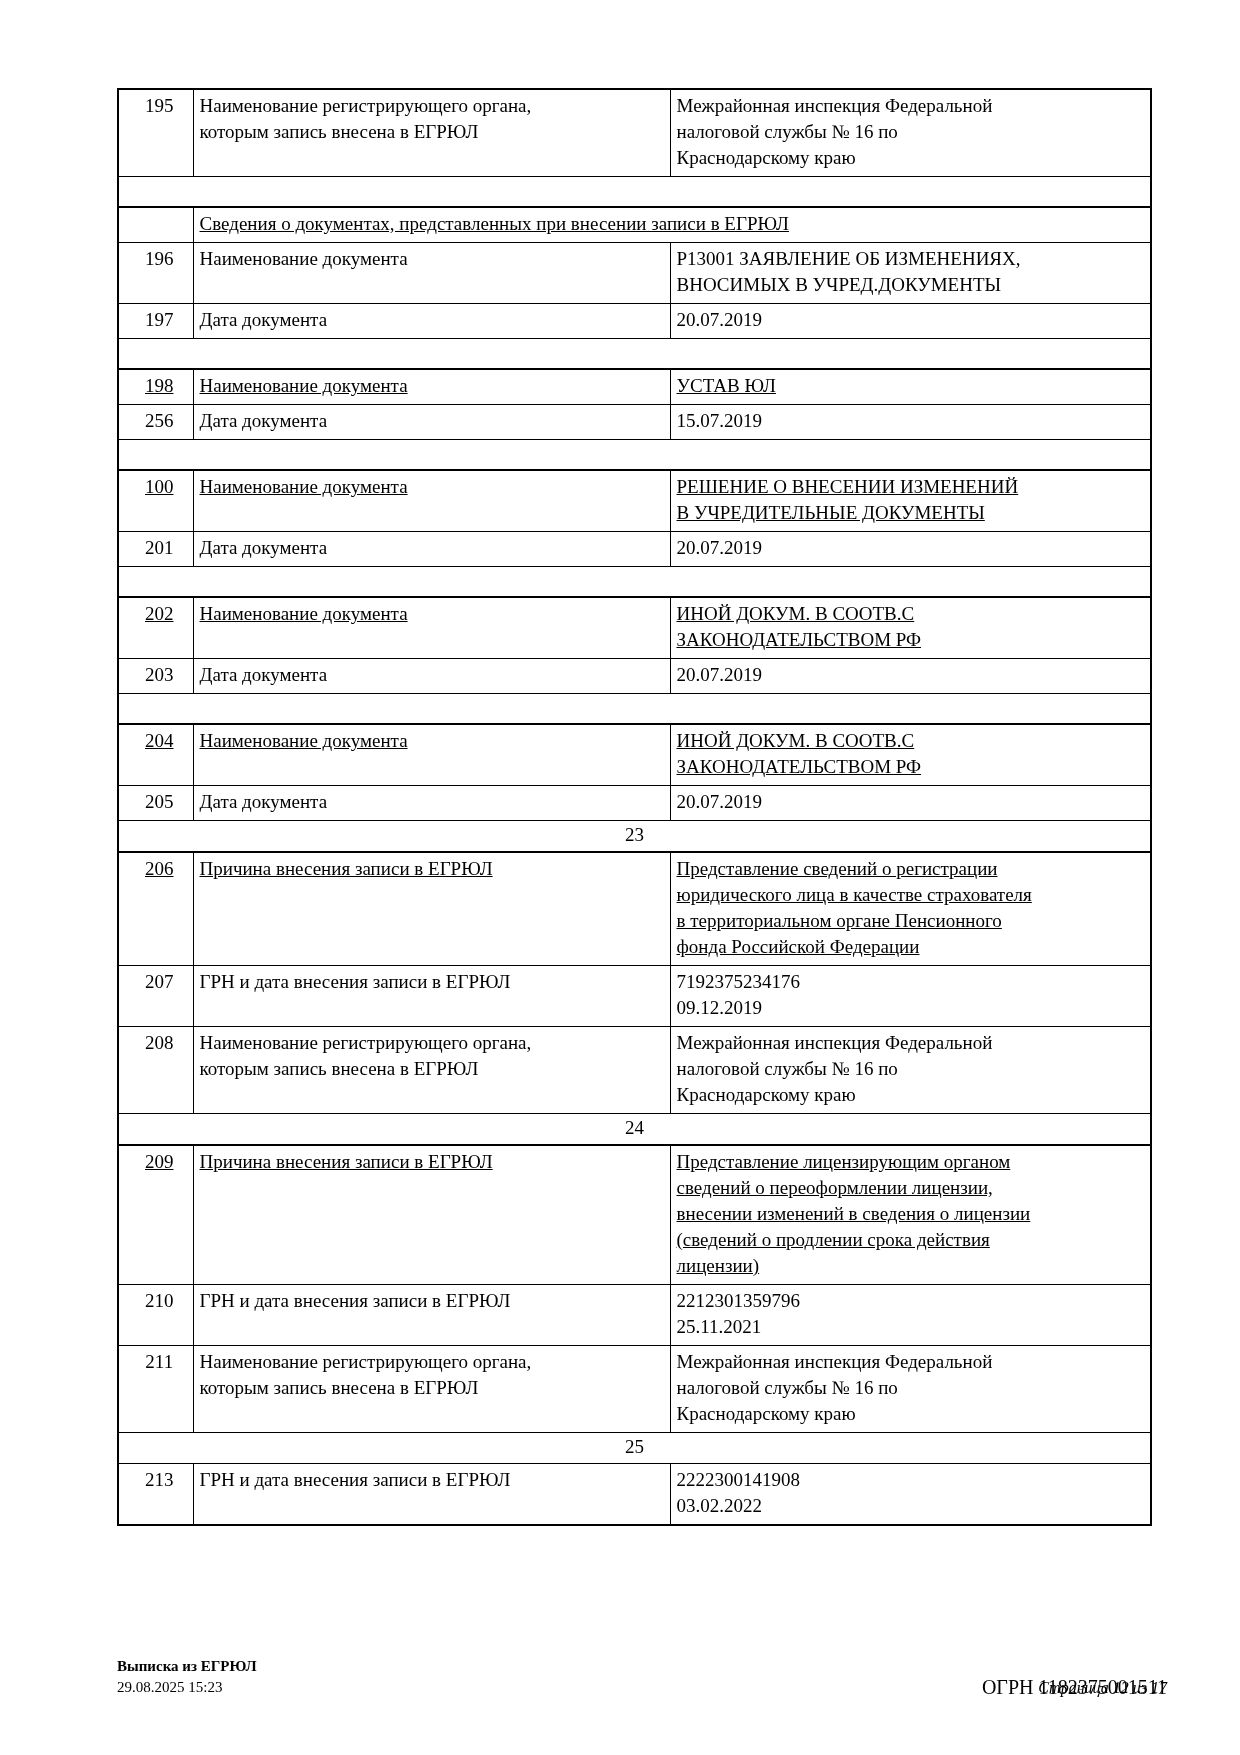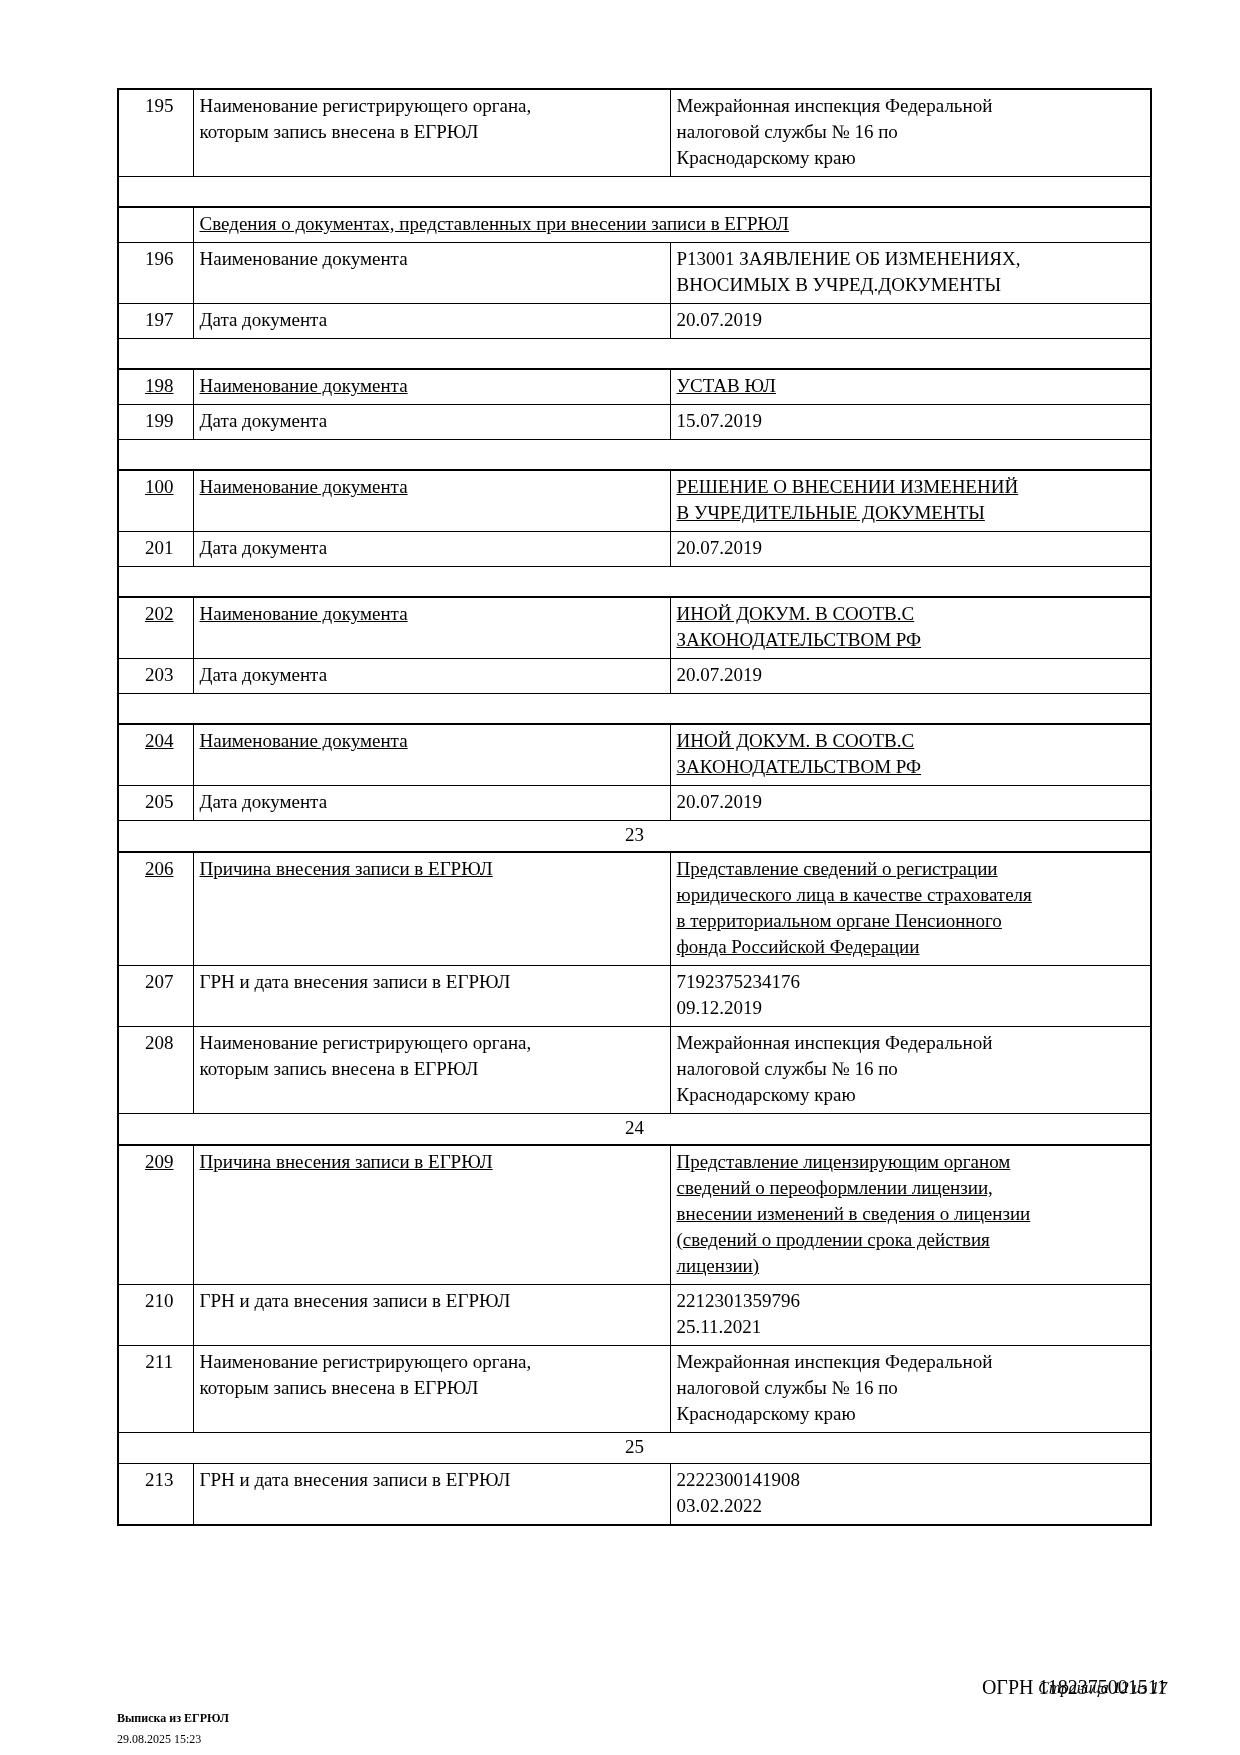--- a/index.html
+++ b/index.html
@@ -50,22 +50,22 @@
     padding: 0;
   }
   table.egrul tr.section td {
     text-align: center;
     font-weight: normal;
     padding: 1px 4px 3px 4px;
   }
   .footer-left {
     position: absolute;
     left: 117px;
-    top: 1708px;
-    font-size: 12px;
+    top: 1656px;
+    font-size: 15px;
     line-height: 21px;
   }
   .footer-left .line1 { font-weight: bold; }
   .footer-center {
     position: absolute;
     left: 117px;
     top: 1677px;
     width: 1050px;
     text-align: right;
     font-size: 20px;
@@ -119,21 +119,21 @@
       </tr>
       <tr class="spacer">
         <td colspan="3"></td>
       </tr>
       <tr class="bs">
         <td class="num">198</td>
         <td class="attr">Наименование документа</td>
         <td class="val">УСТАВ ЮЛ</td>
       </tr>
       <tr>
-        <td class="num">199</td>
+        <td class="num">256</td>
         <td class="attr">Дата документа</td>
         <td class="val">15.07.2019</td>
       </tr>
       <tr class="spacer">
         <td colspan="3"></td>
       </tr>
       <tr class="bs">
         <td class="num">100</td>
         <td class="attr">Наименование документа</td>
         <td class="val">РЕШЕНИЕ О ВНЕСЕНИИ ИЗМЕНЕНИЙ

